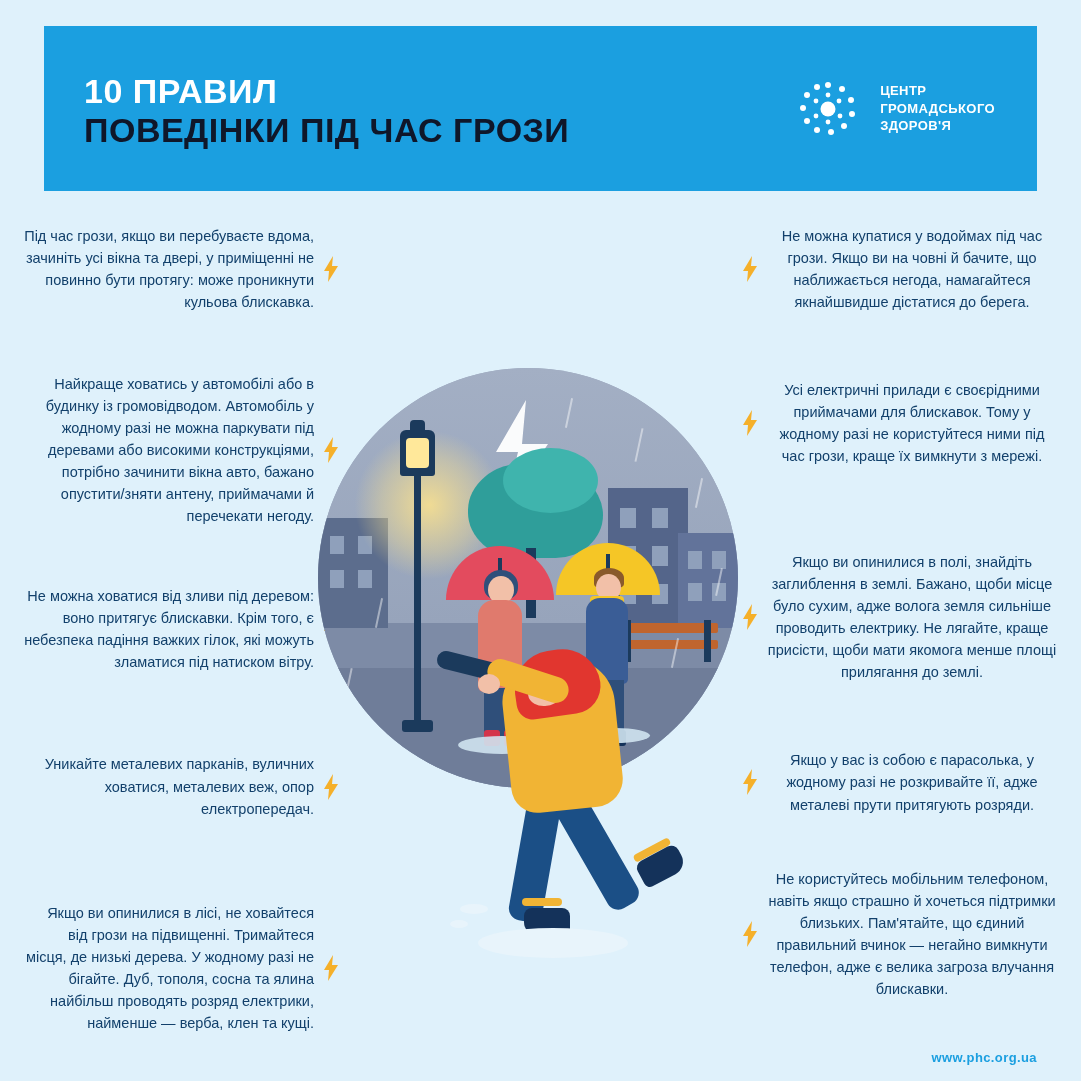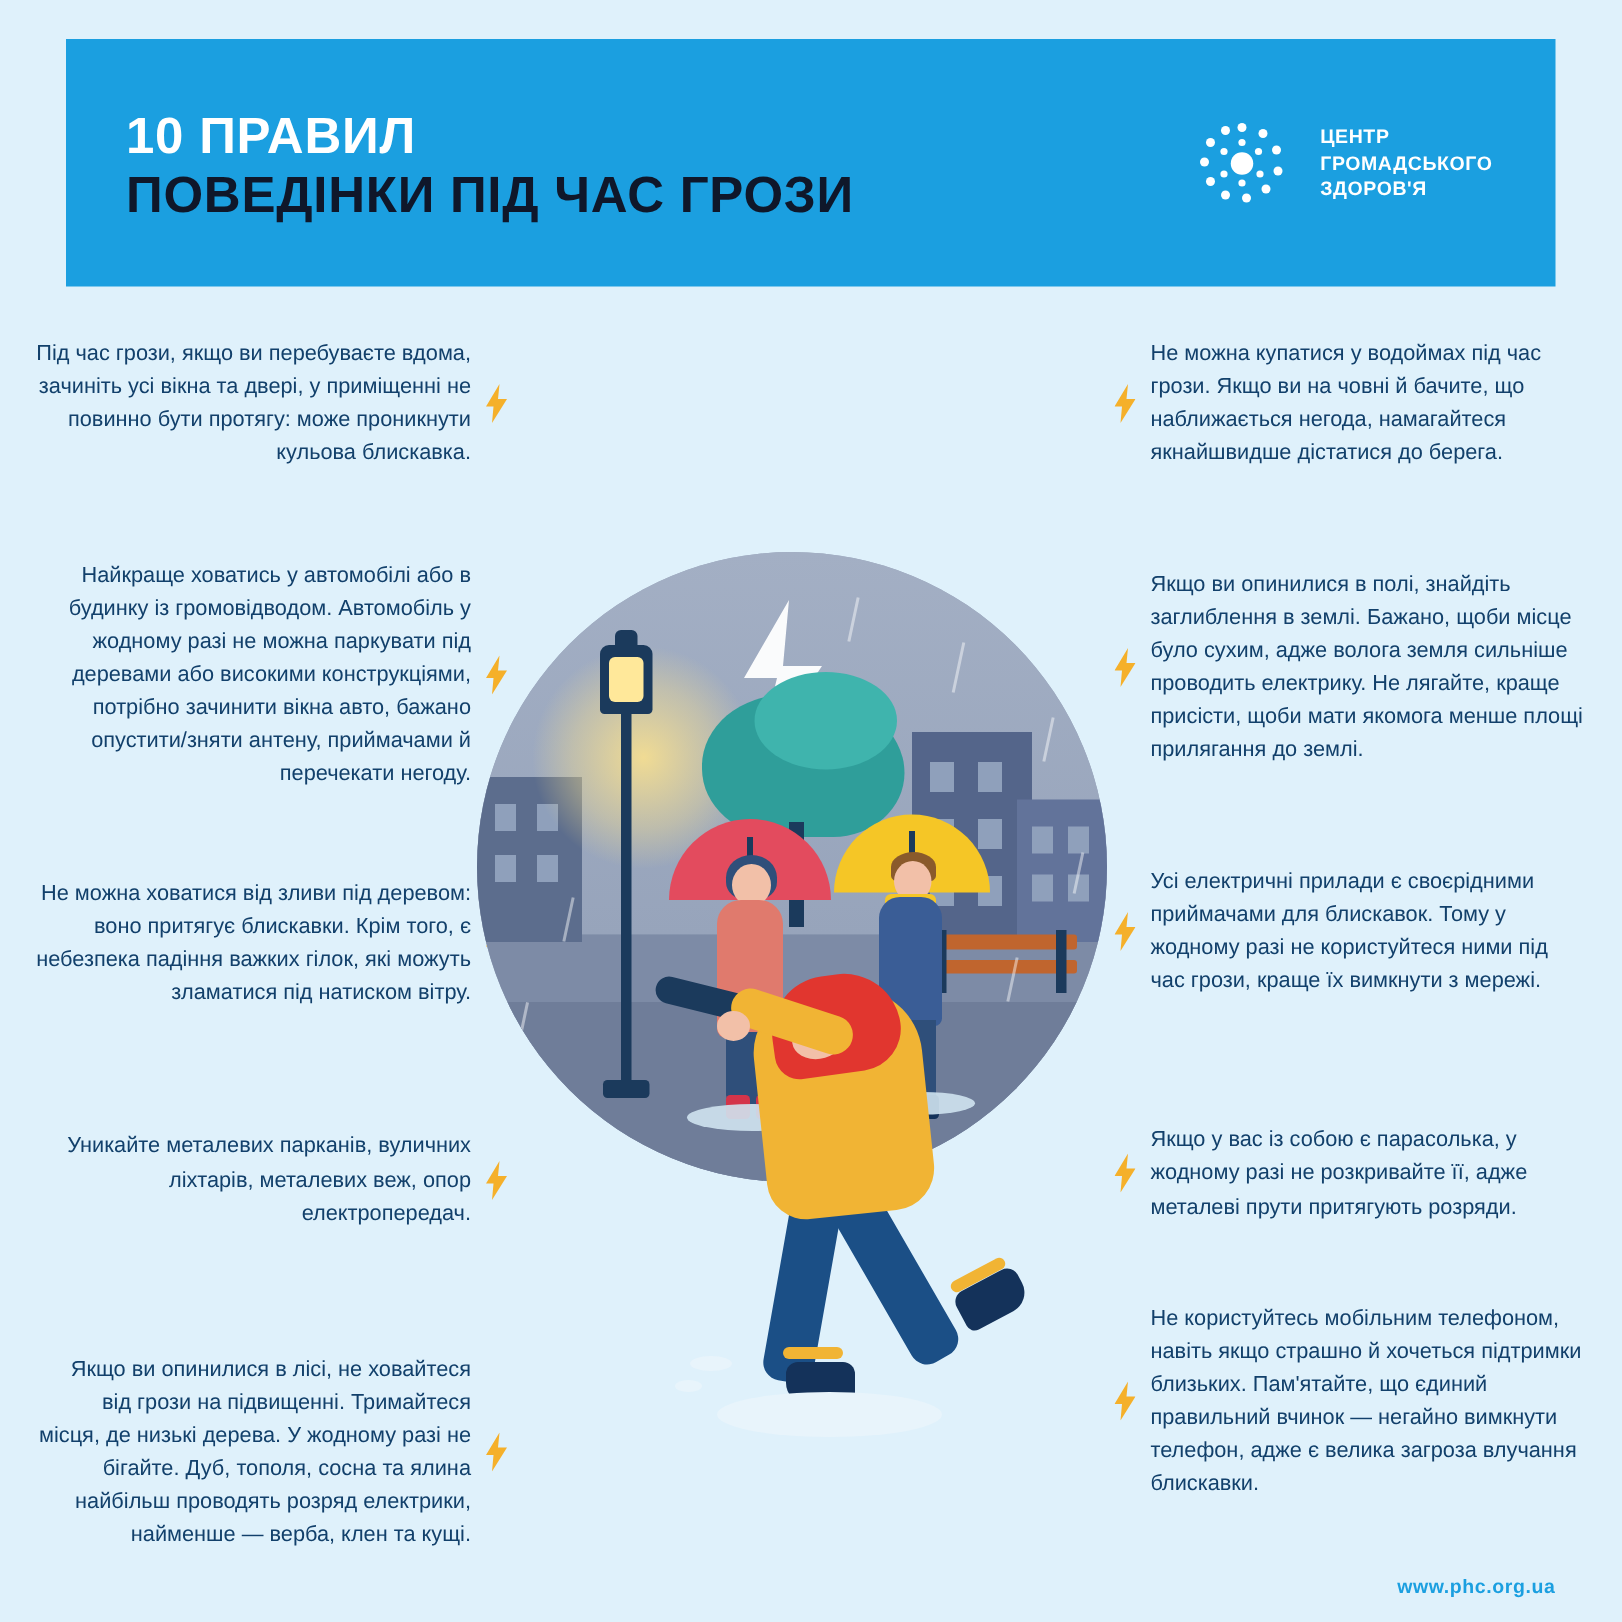--- a/index.html
+++ b/index.html
@@ -78,21 +78,21 @@
     position: absolute;
     top: 225px;
     width: 290px;
   }
   .col-left {
     left: 24px;
     text-align: right;
   }
   .col-right {
     left: 767px;
-    text-align: left;
+    text-align: center;
   }
   .tip {
     position: relative;
     color: #12406b;
     font-size: 14.5px;
     line-height: 1.52;
     margin-bottom: 42px;
   }
   .tip-text {
     display: block;
@@ -526,56 +526,56 @@
           </svg>
       </span>
       <span class="tip-text">Не можна ховатися від зливи під деревом: воно притягує блискавки. Крім того, є небезпека падіння важких гілок, які можуть зламатися під натиском вітру.</span>
     </div>
     <div class="tip t-l4">
       <span class="bolt">
         <svg width="14" height="26" viewBox="0 0 14 26">
             <path d="M9 0 L0 15 H5 L4 26 L14 10 H8 Z" fill="#f5b02a"></path>
           </svg>
       </span>
-      <span class="tip-text">Уникайте металевих парканів, вуличних ліхтарів, металевих веж, опор електропередач.</span>
+      <span class="tip-text">Уникайте металевих парканів, вуличних ховатися, металевих веж, опор електропередач.</span>
     </div>
     <div class="tip">
       <span class="bolt">
         <svg width="14" height="26" viewBox="0 0 14 26">
             <path d="M9 0 L0 15 H5 L4 26 L14 10 H8 Z" fill="#f5b02a"></path>
           </svg>
       </span>
       <span class="tip-text">Якщо ви опинилися в лісі, не ховайтеся від грози на підвищенні. Тримайтеся місця, де низькі дерева. У жодному разі не бігайте. Дуб, тополя, сосна та ялина найбільш проводять розряд електрики, найменше — верба, клен та кущі.</span>
     </div>
   </div>
 
   <div class="col col-right">
     <div class="tip t-r1">
       <span class="bolt">
         <svg width="14" height="26" viewBox="0 0 14 26">
             <path d="M9 0 L0 15 H5 L4 26 L14 10 H8 Z" fill="#f5b02a"></path>
           </svg>
       </span>
       <span class="tip-text">Не можна купатися у водоймах під час грози. Якщо ви на човні й бачите, що наближається негода, намагайтеся якнайшвидше дістатися до берега.</span>
     </div>
+    <div class="tip t-r3">
+      <span class="bolt">
+        <svg width="14" height="26" viewBox="0 0 14 26">
+            <path d="M9 0 L0 15 H5 L4 26 L14 10 H8 Z" fill="#f5b02a"></path>
+          </svg>
+      </span>
+      <span class="tip-text">Усі електричні прилади є своєрідними приймачами для блискавок. Тому у жодному разі не користуйтеся ними під час грози, краще їх вимкнути з мережі.</span>
+    </div>
     <div class="tip t-r2">
       <span class="bolt">
         <svg width="14" height="26" viewBox="0 0 14 26">
             <path d="M9 0 L0 15 H5 L4 26 L14 10 H8 Z" fill="#f5b02a"></path>
           </svg>
       </span>
       <span class="tip-text">Якщо ви опинилися в полі, знайдіть заглиблення в землі. Бажано, щоби місце було сухим, адже волога земля сильніше проводить електрику. Не лягайте, краще присісти, щоби мати якомога менше площі прилягання до землі.</span>
-    </div>
-    <div class="tip t-r3">
-      <span class="bolt">
-        <svg width="14" height="26" viewBox="0 0 14 26">
-            <path d="M9 0 L0 15 H5 L4 26 L14 10 H8 Z" fill="#f5b02a"></path>
-          </svg>
-      </span>
-      <span class="tip-text">Усі електричні прилади є своєрідними приймачами для блискавок. Тому у жодному разі не користуйтеся ними під час грози, краще їх вимкнути з мережі.</span>
     </div>
     <div class="tip t-r4">
       <span class="bolt">
         <svg width="14" height="26" viewBox="0 0 14 26">
             <path d="M9 0 L0 15 H5 L4 26 L14 10 H8 Z" fill="#f5b02a"></path>
           </svg>
       </span>
       <span class="tip-text">Якщо у вас із собою є парасолька, у жодному разі не розкривайте її, адже металеві прути притягують розряди.</span>
     </div>
     <div class="tip">

